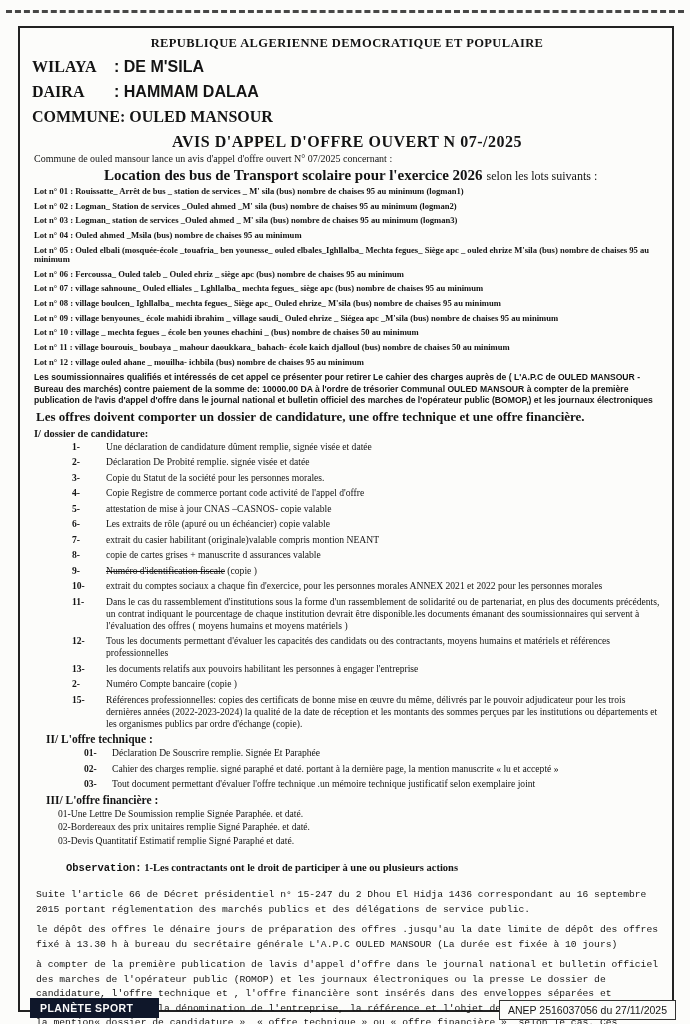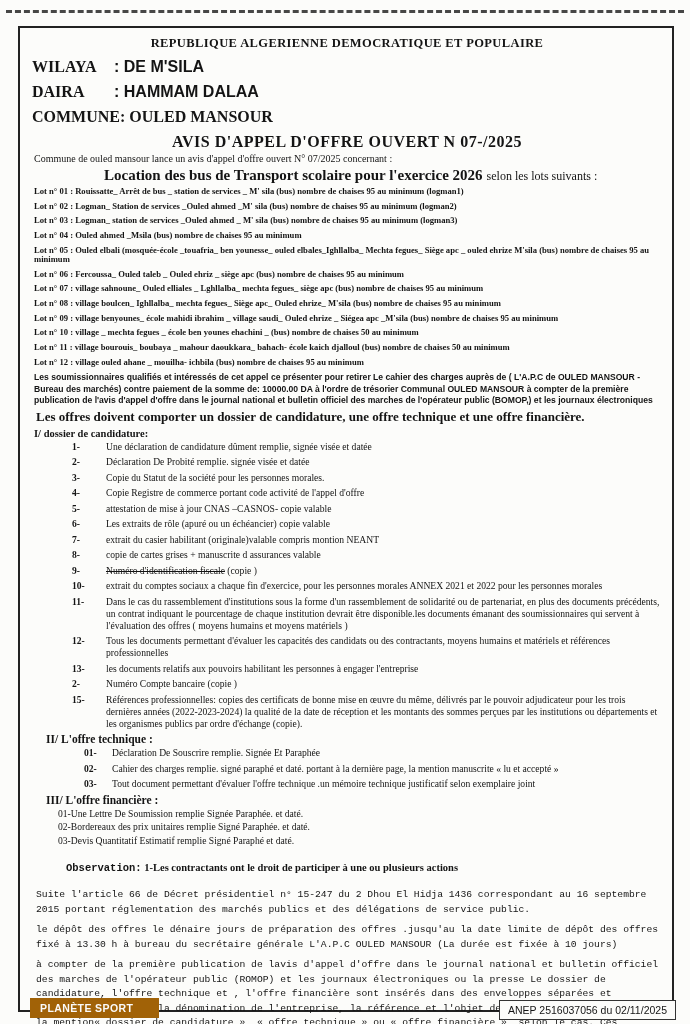--- a/index.html
+++ b/index.html
@@ -65,21 +65,21 @@
   .legal-first{margin-top:14px;}
   .envelope-box{
     border:2px solid #222;border-radius:14px;
     margin:6px 8px 2px 28px;
     padding:4px 8px 6px 8px;
     text-align:center;
   }
   .env-line1{font-size:13px;font-weight:bold;}
   .brand-badge{
     position:absolute;left:30px;bottom:6px;
-    background:#a16207;color:#fafafa;
+    background:#0f172a;color:#fafafa;
     font-family:"Liberation Sans",sans-serif;
     font-size:10.5px;font-weight:bold;letter-spacing:.4px;
     padding:4px 26px 4px 10px;
   }
   .anep-box{
     position:absolute;right:14px;bottom:4px;
     background:#fcfcfa;border:1.5px solid #333;
     font-family:"Liberation Sans",sans-serif;
     font-size:10.5px;padding:3px 8px;
   }
@@ -232,14 +232,14 @@
     <div class="legal">à compter de la première publication de lavis d'appel d'offre dans  le  journal national et bulletin officiel des marches de l'opérateur public (ROMOP) et les journaux électroniques ou la presse Le dossier de candidature, l'offre technique et , l'offre financière sont insérés dans des enveloppes séparées et  cachetées, indiquant la dénomination de l'entreprise, la référence et l'objet de l'appel d'offres ainsi que la mention« dossier de candidature », « offre technique » ou « offre financière », selon le cas. Ces enveloppes sont mises dan s'une autre enveloppe cachetée et anonyme, comportant la mention « à n'ouvrir que par la commission d'ouverture des plis et dévaluation des offres - appel d'offre n°..l'objet de l'appel d'offres».</div>
 
     <div class="envelope-box">
       <div class="env-line1">A/ Monsieur : Président De L'Apc OULED MANSOUR - Avis D'appel D'offres Ouvert  N07/  2025</div>
 
     </div>
 
   </div>
 
   <div class="brand-badge">PLANÈTE SPORT</div>
-  <div class="anep-box">ANEP 2516037056 du 02/11/2025</div>
+  <div class="anep-box">ANEP 2516037056 du 27/11/2025</div>
 </div>
 
 </body></html>

